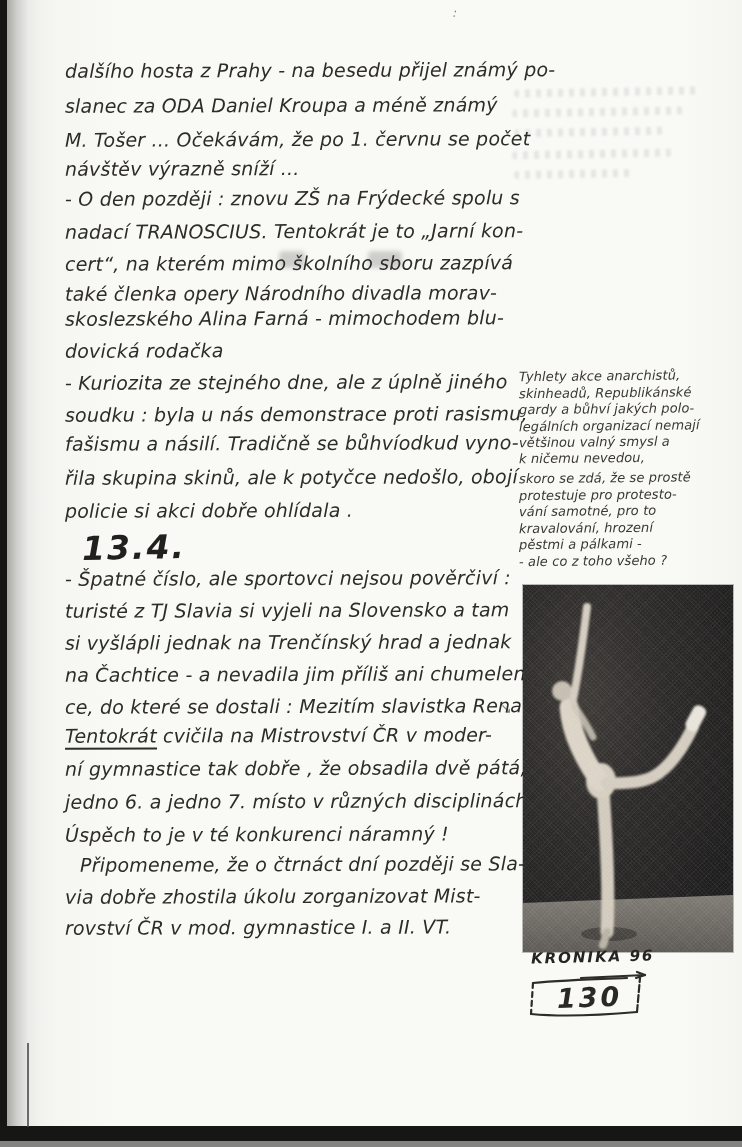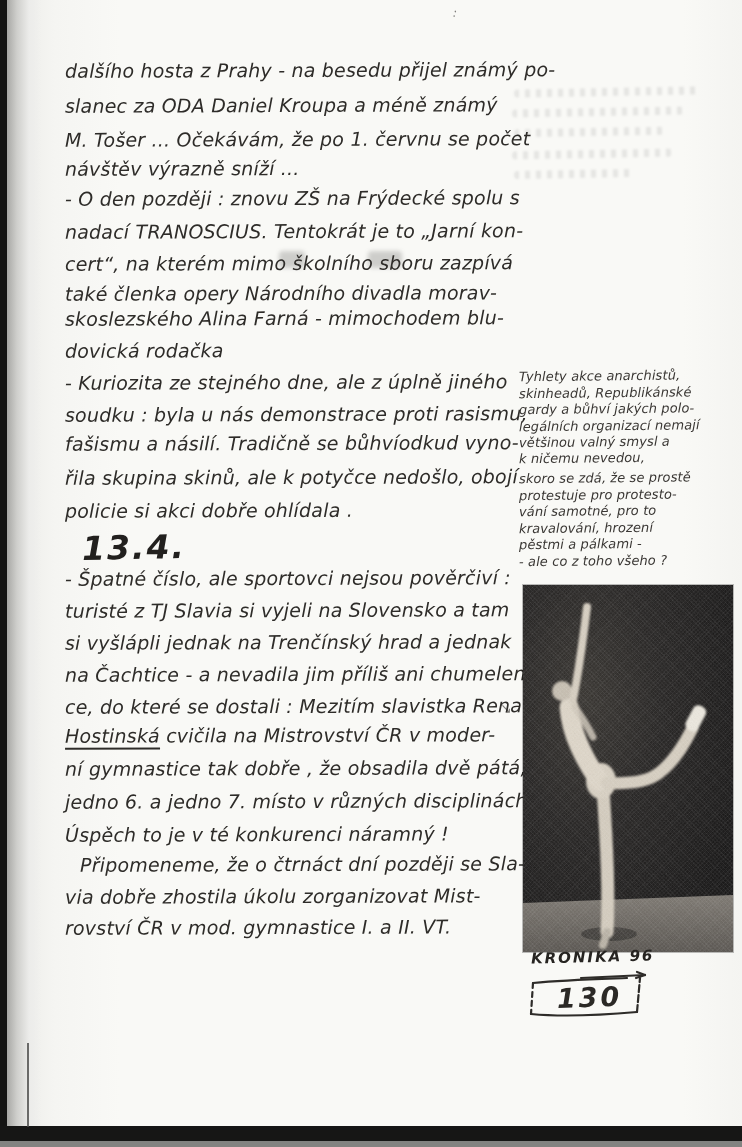--- a/index.html
+++ b/index.html
@@ -81,21 +81,21 @@
 
   <div class="heading" style="top:528px;">13.4.</div>
 
   <div class="ml" style="top:566px;">- Špatné číslo, ale sportovci nejsou pověrčiví :</div>
   <div class="ml" style="top:598px;">turisté z TJ Slavia si vyjeli na Slovensko a tam</div>
   <div class="ml" style="top:630px;">si vyšlápli jednak na Trenčínský hrad a jednak</div>
   <div class="ml" style="top:662px;">na Čachtice - a nevadila jim příliš ani chumeleni-</div>
   <div class="ml" style="top:694px;">ce, do které se dostali : Mezitím slavistka Renata</div>
 
   <div class="ml" style="top:723px;">
-    <span class="uline">Hostinská</span><span> cvičila na Mistrovství ČR v moder-</span>
+    <span class="uline">Tentokrát</span><span> cvičila na Mistrovství ČR v moder-</span>
   </div>
 
   <div class="ml" style="top:756px;">ní gymnastice tak dobře , že obsadila dvě pátá,</div>
   <div class="ml" style="top:789px;">jedno 6. a jedno 7. místo v různých disciplinách.</div>
   <div class="ml" style="top:822px;">Úspěch to je v té konkurenci náramný !</div>
 
   <div class="ml" style="top:852px;left:80px;">Připomeneme, že o čtrnáct dní později se Sla-</div>
   <div class="ml" style="top:884px;">via dobře zhostila úkolu zorganizovat Mist-</div>
   <div class="ml" style="top:915px;">rovství ČR v mod. gymnastice I. a II. VT.</div>
 

